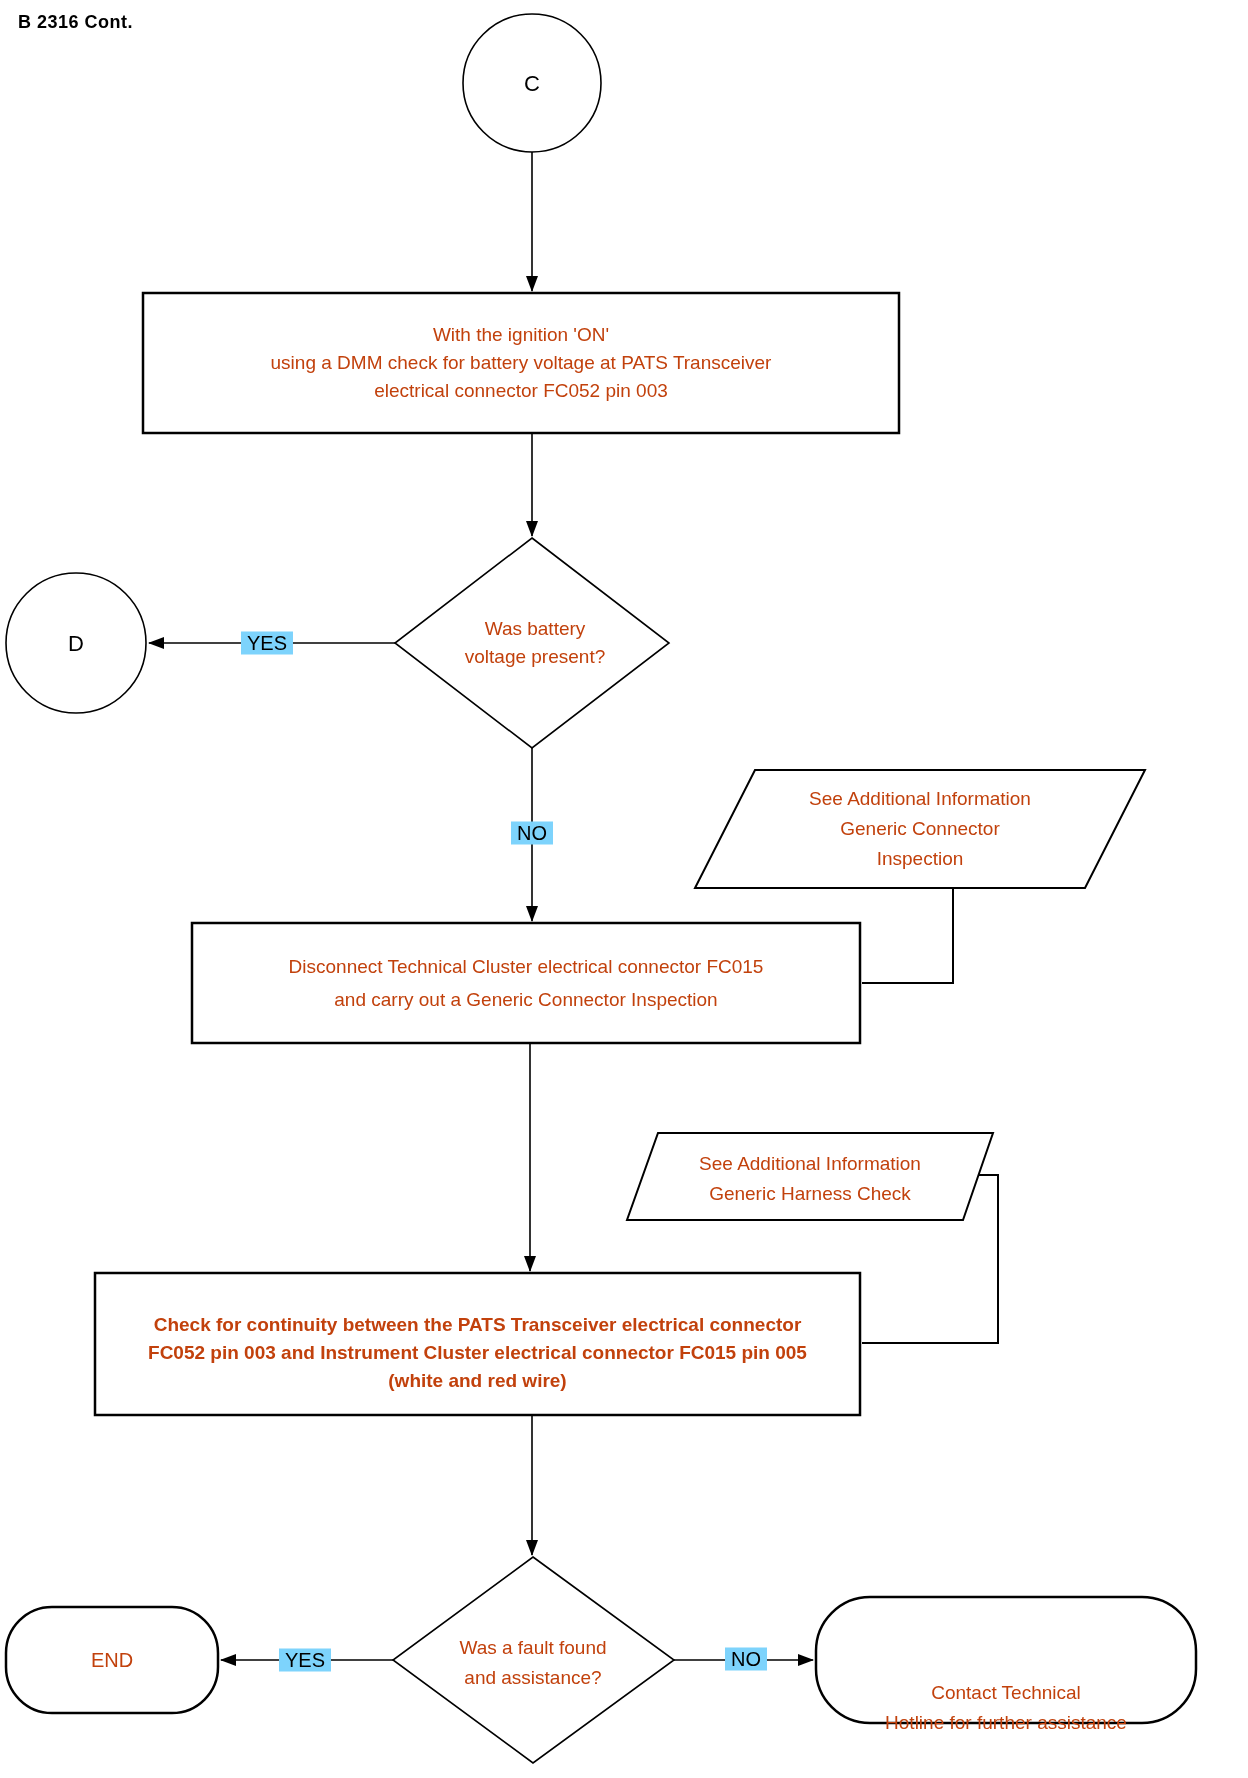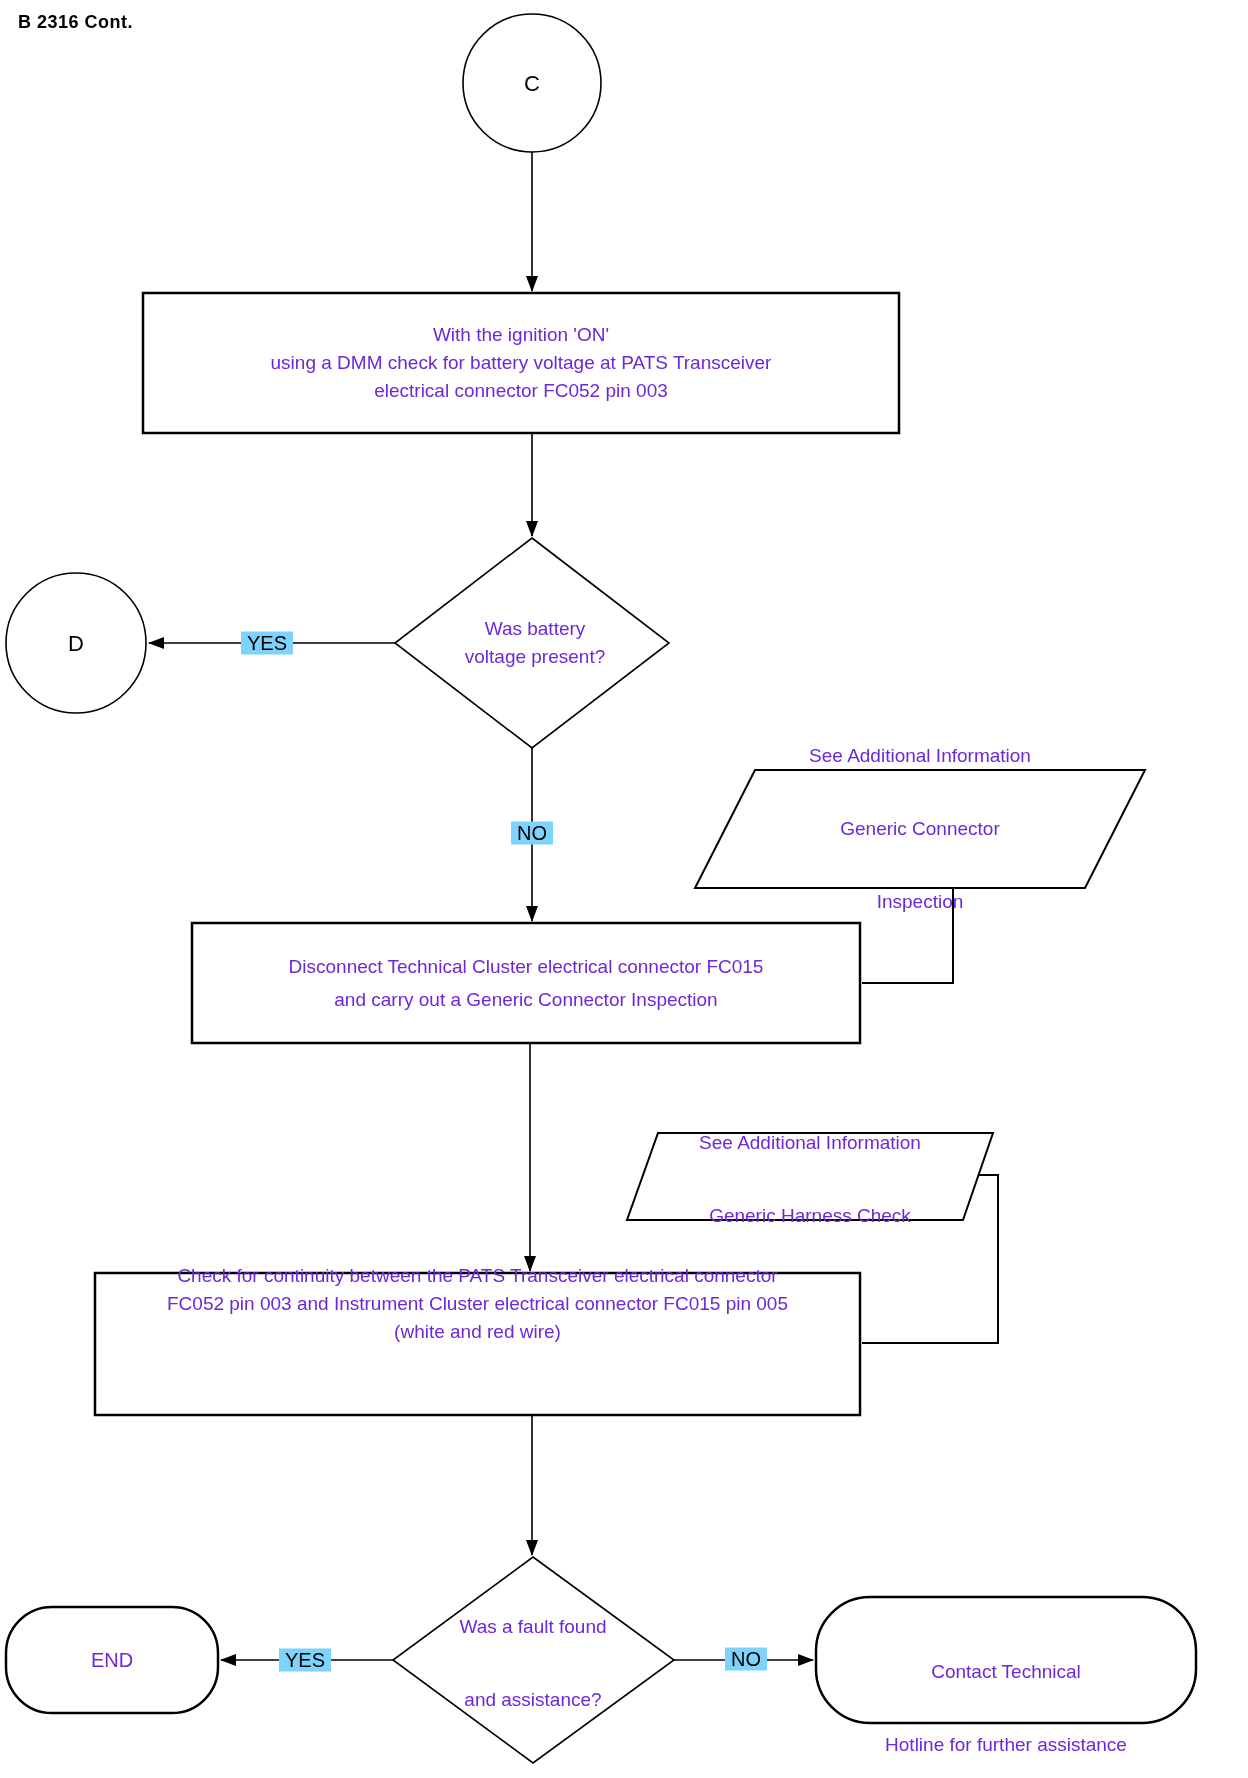--- a/index.html
+++ b/index.html
@@ -33,24 +33,24 @@
   }
   .node-text {
     position: absolute;
     display: flex;
     flex-direction: column;
     justify-content: center;
     align-items: center;
     text-align: center;
     font-size: 19px;
     line-height: 28px;
-    color: #6d28d9;
+    color: #c2410c;
     pointer-events: none;
   }
-  .node-text.small-gap { line-height: 30px; gap: 43px; }
+  .node-text.small-gap { line-height: 30px; }
   .node-text.step2-gap { line-height: 33px; }
   .connector-letter {
     position: absolute;
     transform: translate(-50%, -50%);
     font-size: 22px;
   }
   .branch-tag {
     position: absolute;
     transform: translate(-50%, -50%);
     background: #7dd3fc;
@@ -141,21 +141,21 @@
   <div class="node-text step2-gap" style="left:192px; top:923px; width:668px; height:120px;">
     <div>Disconnect Technical Cluster electrical connector FC015</div>
     <div>and carry out a Generic Connector Inspection</div>
   </div>
 
   <div class="node-text small-gap" style="left:640px; top:1137px; width:340px; height:84px;">
     <div>See Additional Information</div>
     <div>Generic Harness Check</div>
   </div>
 
-  <div class="node-text" style="left:95px; top:1233px; width:765px; height:142px;">
+  <div class="node-text" style="left:95px; top:1282px; width:765px; height:142px;font-weight:bold;">
     <div>Check for continuity between the PATS Transceiver electrical connector</div>
     <div>FC052 pin 003 and Instrument Cluster electrical connector FC015 pin 005</div>
     <div>(white and red wire)</div>
   </div>
 
   <div class="node-text small-gap" style="left:398px; top:1618px; width:270px; height:90px;">
     <div>Was a fault found</div>
     <div>and assistance?</div>
   </div>
 

